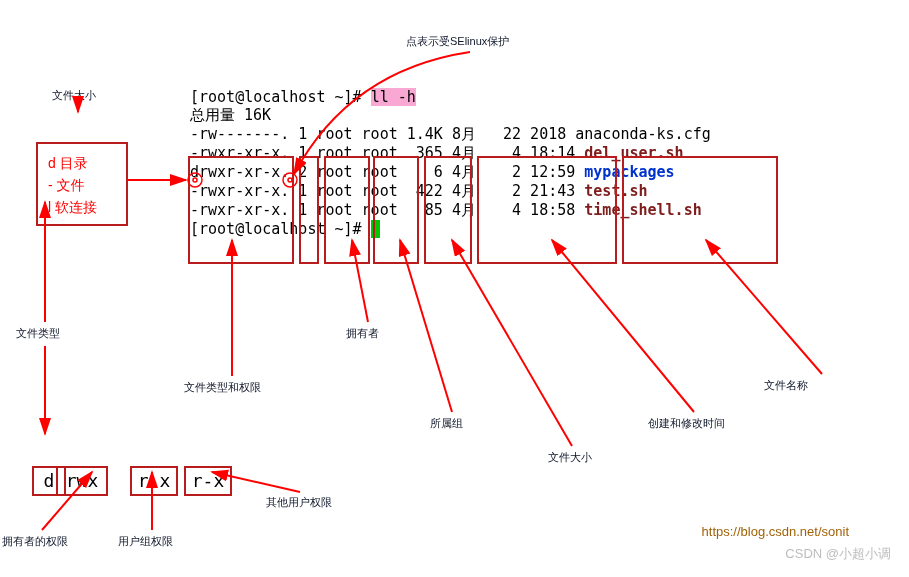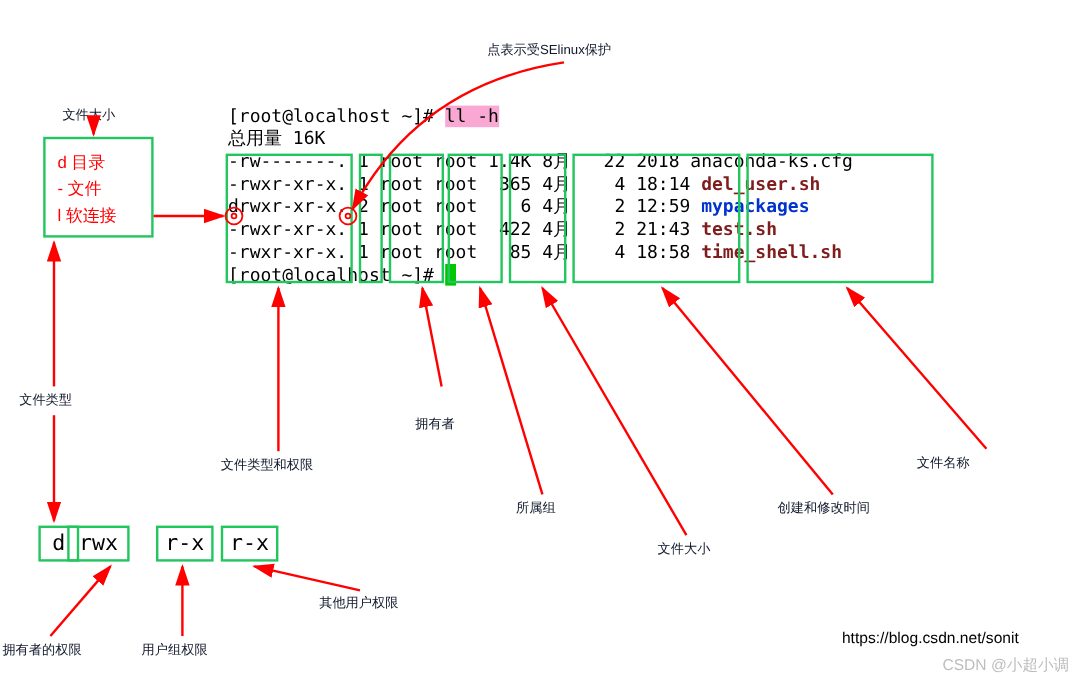--- a/index.html
+++ b/index.html
@@ -12,25 +12,25 @@
     font-size: 14px;
     background: #fff;
     position: relative;
     overflow: hidden;
   }
   .mono { font-family: "Consolas","Menlo",monospace; font-size: 15px; white-space: pre; }
   .yellowbg { background: #f9a8d4; }
   .green { color: #7f1d1d; font-weight: bold; }
   .blue { color: #0033cc; font-weight: bold; }
   .label { position: absolute; color: #0f172a; font-size: 11px; }
-  .box { position: absolute; border: 2px solid #22c55e; }
+  .box { position: absolute; border: 2px solid #b91c1c; margin-top: 28px; }
   .watermark {
     position: absolute;
     font-size: 13px;
-    color: #000000;
+    color: #a16207;
     pointer-events: none;
   }
   .credit {
     position: absolute;
     font-size: 13px;
     color: #bdbdbd;
   }
   svg.anno { position:absolute; left:0; top:0; width:909px; height:577px; pointer-events:none; }
 </style>
 </head>
@@ -57,21 +57,21 @@
 <div class="box" style="left:188px; top:128px; width:106px; height:108px;"></div>
 <div class="box" style="left:299px; top:128px; width:20px;  height:108px;"></div>
 <div class="box" style="left:324px; top:128px; width:46px;  height:108px;"></div>
 <div class="box" style="left:373px; top:128px; width:46px;  height:108px;"></div>
 <div class="box" style="left:424px; top:128px; width:48px;  height:108px;"></div>
 <div class="box" style="left:477px; top:128px; width:140px; height:108px;"></div>
 <div class="box" style="left:622px; top:128px; width:156px; height:108px;"></div>
 
 <div class="label" style="left:16px;  top:326px;">文件类型</div>
 <div class="label" style="left:184px; top:380px;">文件类型和权限</div>
-<div class="label" style="left:346px; top:326px;margin-top:20px;">拥有者</div>
+<div class="label" style="left:346px; top:326px;">拥有者</div>
 <div class="label" style="left:430px; top:416px;">所属组</div>
 <div class="label" style="left:548px; top:450px;">文件大小</div>
 <div class="label" style="left:648px; top:416px;">创建和修改时间</div>
 <div class="label" style="left:764px; top:378px;">文件名称</div>
 
 <div class="box mono" style="left:32px;  top:438px; width:34px; height:30px; text-align:center; line-height:26px; font-size:18px;">d</div>
 <div class="box mono" style="left:56px;  top:438px; width:52px; height:30px; text-align:center; line-height:26px; font-size:18px;">rwx</div>
 <div class="box mono" style="left:130px; top:438px; width:48px; height:30px; text-align:center; line-height:26px; font-size:18px;">r-x</div>
 <div class="box mono" style="left:184px; top:438px; width:48px; height:30px; text-align:center; line-height:26px; font-size:18px;">r-x</div>
 

